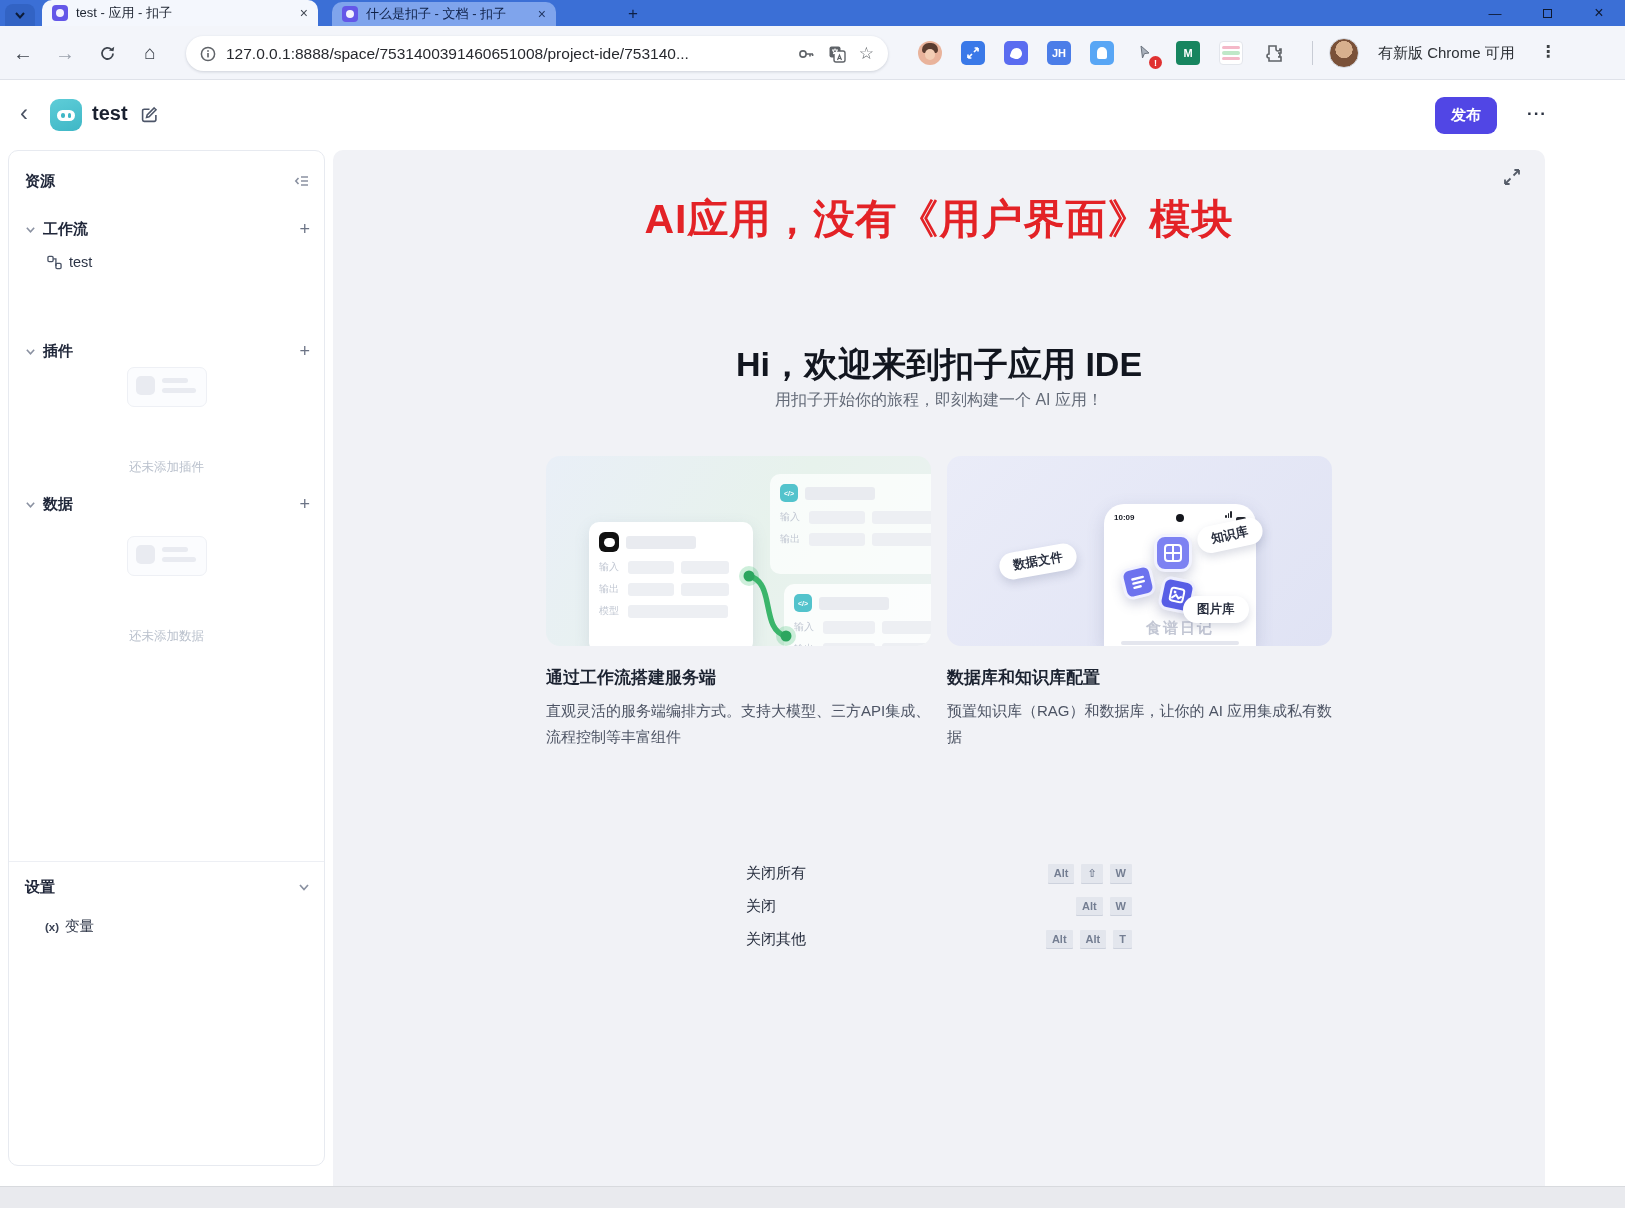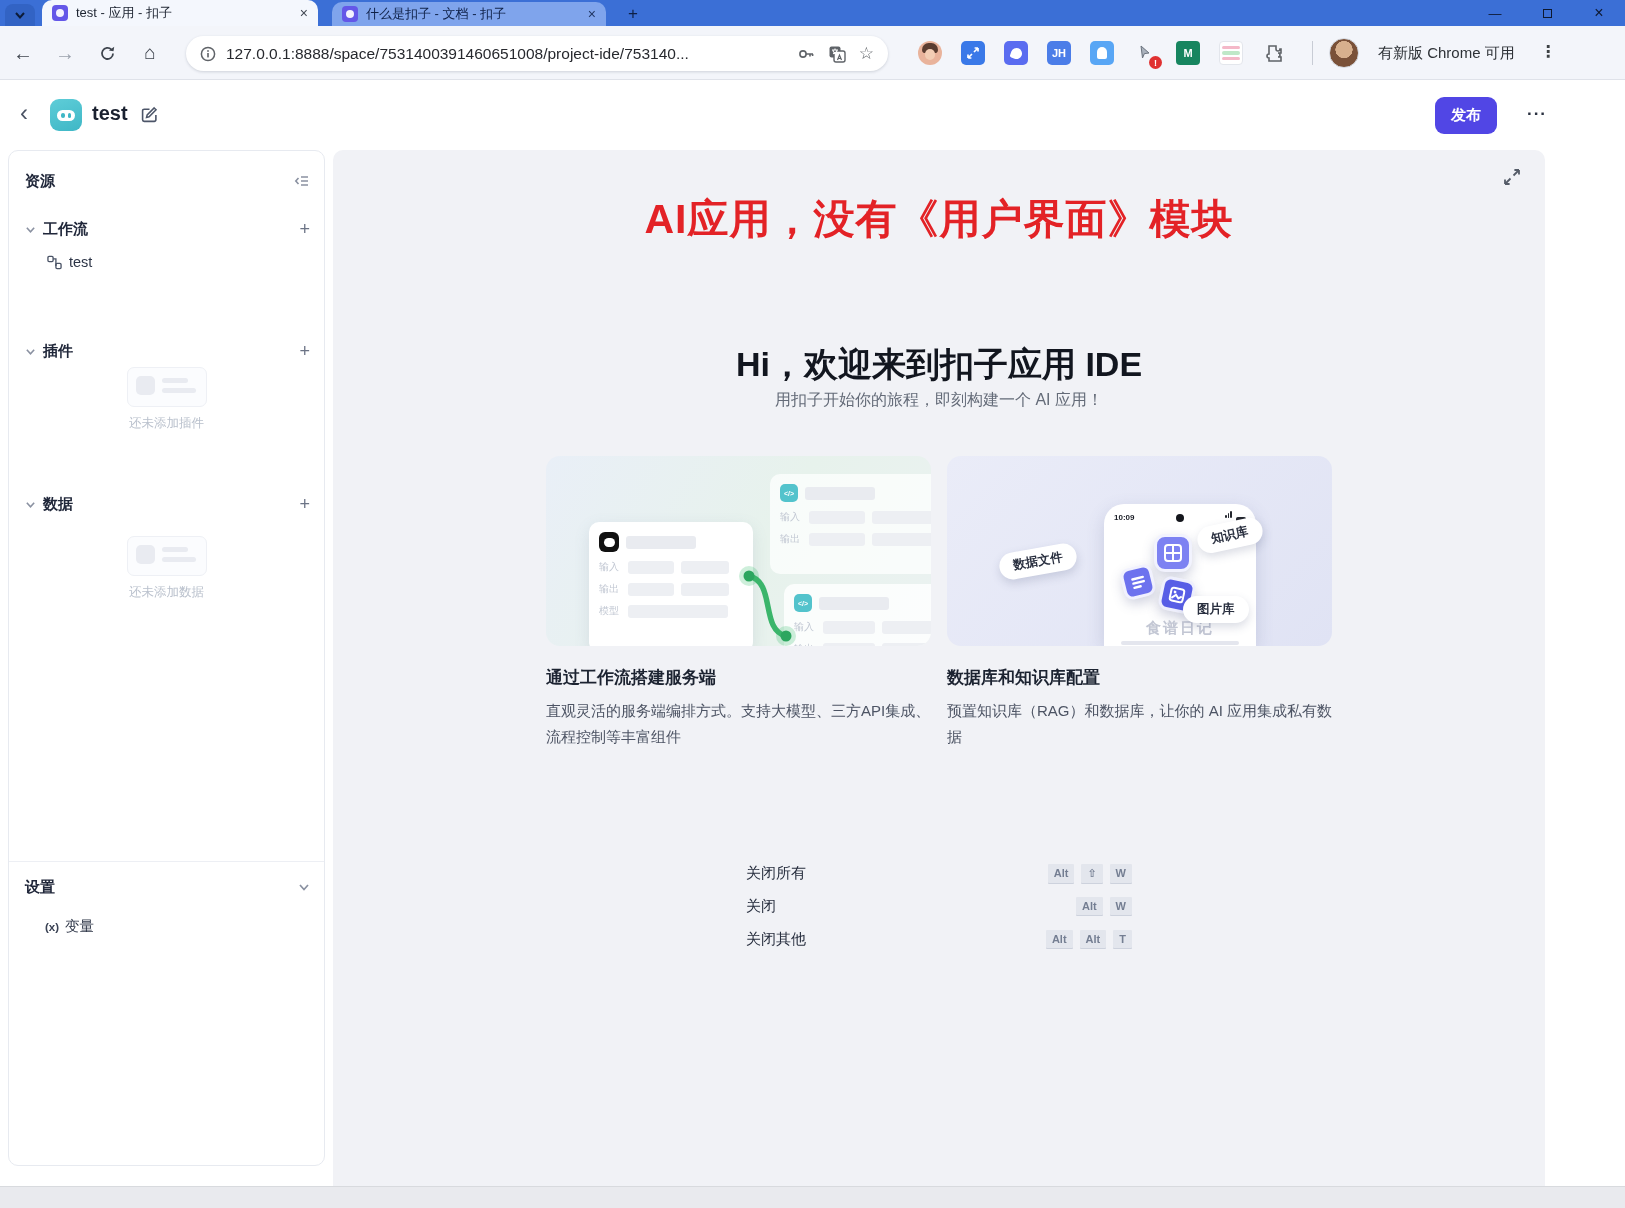--- a/index.html
+++ b/index.html
@@ -5,21 +5,21 @@
   * { margin:0; padding:0; box-sizing:border-box; }
   html,body { width:1625px; height:1208px; }
   body { font-family:"Liberation Sans","DejaVu Sans",sans-serif; background:#fff; position:relative; overflow:hidden; }
 
   
   .titlebar { position:absolute; left:0; top:0; width:1625px; height:26px; background:#3b6fd6; }
   .tab-search { position:absolute; left:5px; top:4px; width:30px; height:22px; background:#3263c4; border-radius:8px 8px 0 0; color:#0d1c38; display:flex; align-items:center; justify-content:center; }
   .tab-search svg { width:12px; height:12px; }
   .tab { position:absolute; top:2px; height:24px; display:flex; align-items:center; padding:0 10px; border-radius:10px 10px 0 0; font-size:13px; }
   .tab.active { left:42px; width:276px; background:#f4f7fd; color:#1d2431; top:0; height:26px; }
-  .tab.inactive { left:332px; width:274px; background:#7fa4ec; color:#0f2148;align-items:center; }
+  .tab.inactive { left:332px; width:224px; background:#7fa4ec; color:#0f2148;align-items:center; }
   .favicon { width:16px; height:16px; border-radius:4px; background:#6457e8; margin-right:8px; flex:0 0 auto; position:relative; }
   .favicon::after { content:""; position:absolute; left:4px; top:4px; width:8px; height:8px; border-radius:50%; background:#fff; opacity:.92; }
   .tab-title { flex:1; white-space:nowrap; overflow:hidden; text-overflow:ellipsis; }
   .tab-close { margin-left:8px; font-size:14px; line-height:1; color:inherit; opacity:.85; }
   .new-tab { position:absolute; left:620px; top:3px; width:26px; height:22px; display:flex; align-items:center; justify-content:center; color:#0e2045; font-size:17px; border-radius:6px; }
   .win-controls { position:absolute; right:0; top:0; height:26px; display:flex; }
   .win-btn { width:52px; height:26px; display:flex; align-items:center; justify-content:center; color:#0d1830; font-size:13px; }
   .win-max-box { width:9px; height:9px; border:1.4px solid #0d1830; }
 
   
@@ -71,21 +71,21 @@
   .sb-title-row { top:18px; }
   .sb-title { font-size:15px; font-weight:bold; color:#20273a; flex:1; }
   .sec-label { font-size:15px; font-weight:bold; color:#20273a; margin-left:7px; flex:1; }
   .plus { font-size:18px; color:#6b7385; line-height:1; }
   .chev { display:flex; color:#8a91a1; }
   .test-item { position:absolute; left:38px; top:103px; display:flex; align-items:center; gap:7px; font-size:14.5px; color:#2c3446; }
   .skeleton { position:absolute; left:50%; transform:translateX(-50%); width:80px; height:40px; background:#fbfcfe; border:1px solid #eef0f5; border-radius:7px; padding:8px; display:flex; gap:7px; }
   .skel-sq { width:19px; height:19px; border-radius:5px; background:#e9ebf1; }
   .skel-bars { display:flex; flex-direction:column; gap:5px; padding-top:2px; }
   .skel-bars i { display:block; height:5px; border-radius:3px; background:#e9ebf1; }
-  .empty-text { position:absolute; left:0; width:100%; text-align:center; font-size:12.5px; color:#b9c0cc; }
+  .empty-text { position:absolute; left:0; width:100%; text-align:center; font-size:12.5px; color:#b9c0cc;margin-top:44px; }
   .sb-divider { position:absolute; left:0; right:0; top:710px; border-top:1px solid #edeff4; }
   .var-item { position:absolute; left:36px; top:766px; display:flex; align-items:center; gap:6px; font-size:14.5px; color:#2c3446; }
   .var-ic { font-size:11.5px; font-weight:bold; color:#3a4254; }
 
   .main { position:absolute; left:333px; top:0; width:1212px; height:1164px; background:#f1f2f6; border-radius:10px; }
   .expand-ic { position:absolute; right:24px; top:18px; color:#555c68; }
   .annotation { position:absolute; top:42px; width:100%; text-align:center; font-size:41px; font-weight:800; color:#e32226; letter-spacing:1px; }
   .welcome { position:absolute; top:192px; width:100%; text-align:center; font-size:34px; font-weight:bold; color:#12161f; }
   .subtitle { position:absolute; top:240px; width:100%; text-align:center; font-size:16px; color:#646b78; }
 

